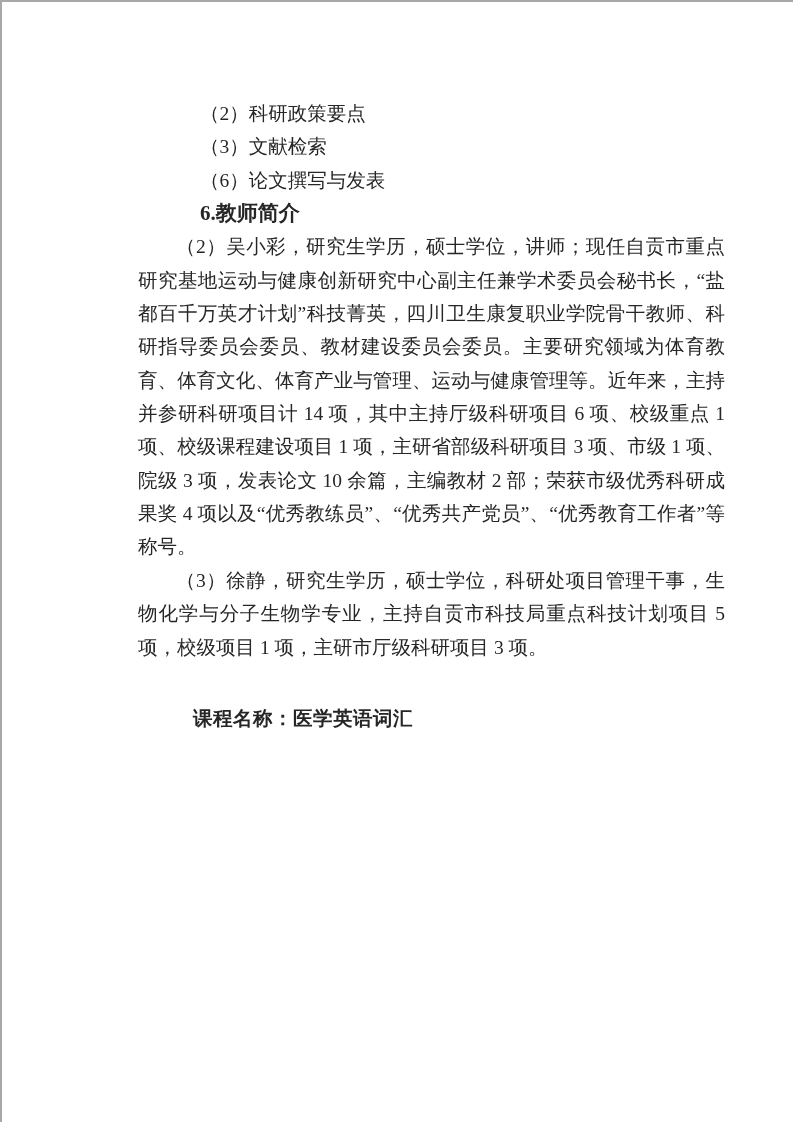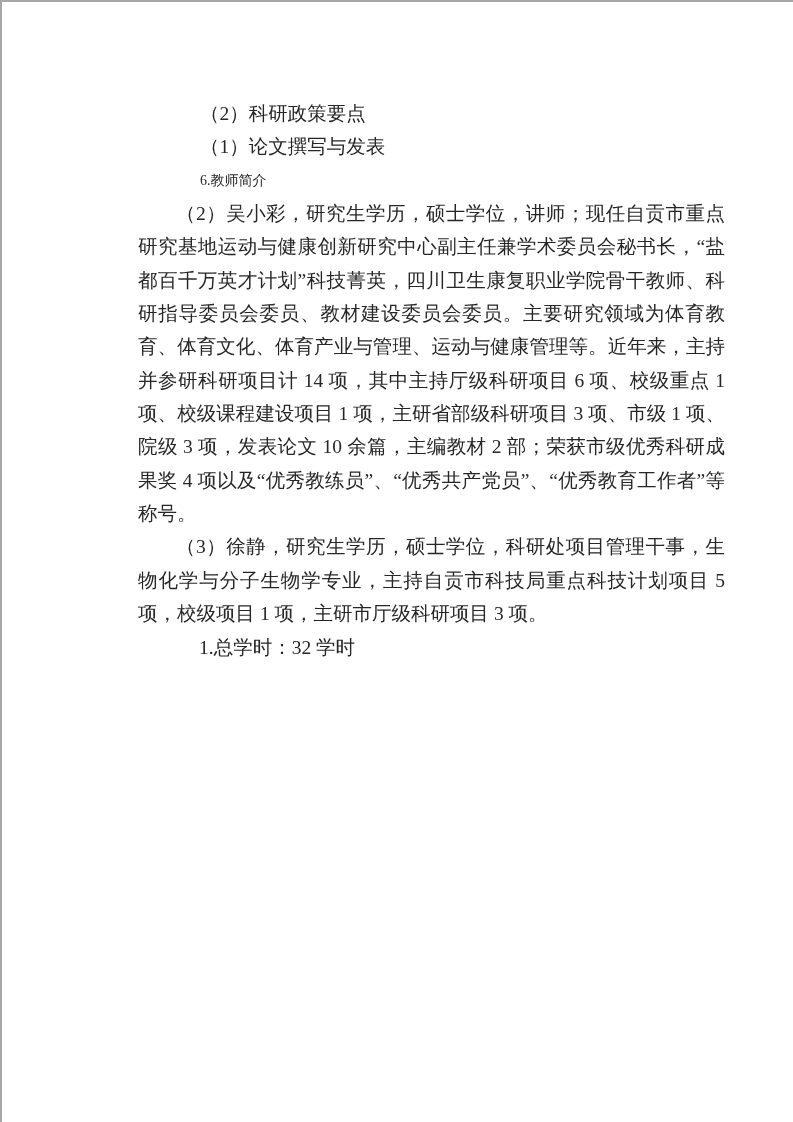--- a/index.html
+++ b/index.html
@@ -31,22 +31,22 @@
   .content p {
     margin: 0;
     padding: 0;
   }
   .outline-item {
     text-indent: 62px;
     white-space: nowrap;
   }
   .section-heading {
     text-indent: 62px;
-    font-weight: normal;
-    font-size: 14px;
+    font-weight: bold;
+    font-size: 21px;
     white-space: nowrap;
   }
   .bio-para {
     text-indent: 38px;
     text-align: justify;
     text-justify: inter-character;
   }
   .course-title {
     margin-top: 38px !important;
     text-indent: 55px;
@@ -60,28 +60,29 @@
   }
 </style>
 </head>
 <body>
 
 <div class="page">
   <div class="content">
 
     <p class="outline-item">（2）科研政策要点</p>
 
+    <p class="outline-item">（3）文献检索</p>
 
 
-    <p class="outline-item">（1）论文撰写与发表</p>
+    <p class="outline-item">（6）论文撰写与发表</p>
 
     <p class="section-heading">6.教师简介</p>
 
 
     <p class="bio-para">（2）吴小彩，研究生学历，硕士学位，讲师；现任自贡市重点研究基地运动与健康创新研究中心副主任兼学术委员会秘书长，“盐都百千万英才计划”科技菁英，四川卫生康复职业学院骨干教师、科研指导委员会委员、教材建设委员会委员。主要研究领域为体育教育、体育文化、体育产业与管理、运动与健康管理等。近年来，主持并参研科研项目计 14 项，其中主持厅级科研项目 6 项、校级重点 1 项、校级课程建设项目 1 项，主研省部级科研项目 3 项、市级 1 项、院级 3 项，发表论文 10 余篇，主编教材 2 部；荣获市级优秀科研成果奖 4 项以及“优秀教练员”、“优秀共产党员”、“优秀教育工作者”等称号。</p>
 
     <p class="bio-para">（3）徐静，研究生学历，硕士学位，科研处项目管理干事，生物化学与分子生物学专业，主持自贡市科技局重点科技计划项目 5 项，校级项目 1 项，主研市厅级科研项目 3 项。</p>
 
+    <p class="course-title">课程名称：医学英语词汇</p>
 
-    <p class="course-hours">1.总学时：32 学时</p>
 
   </div>
 </div>
 
 </body></html>

